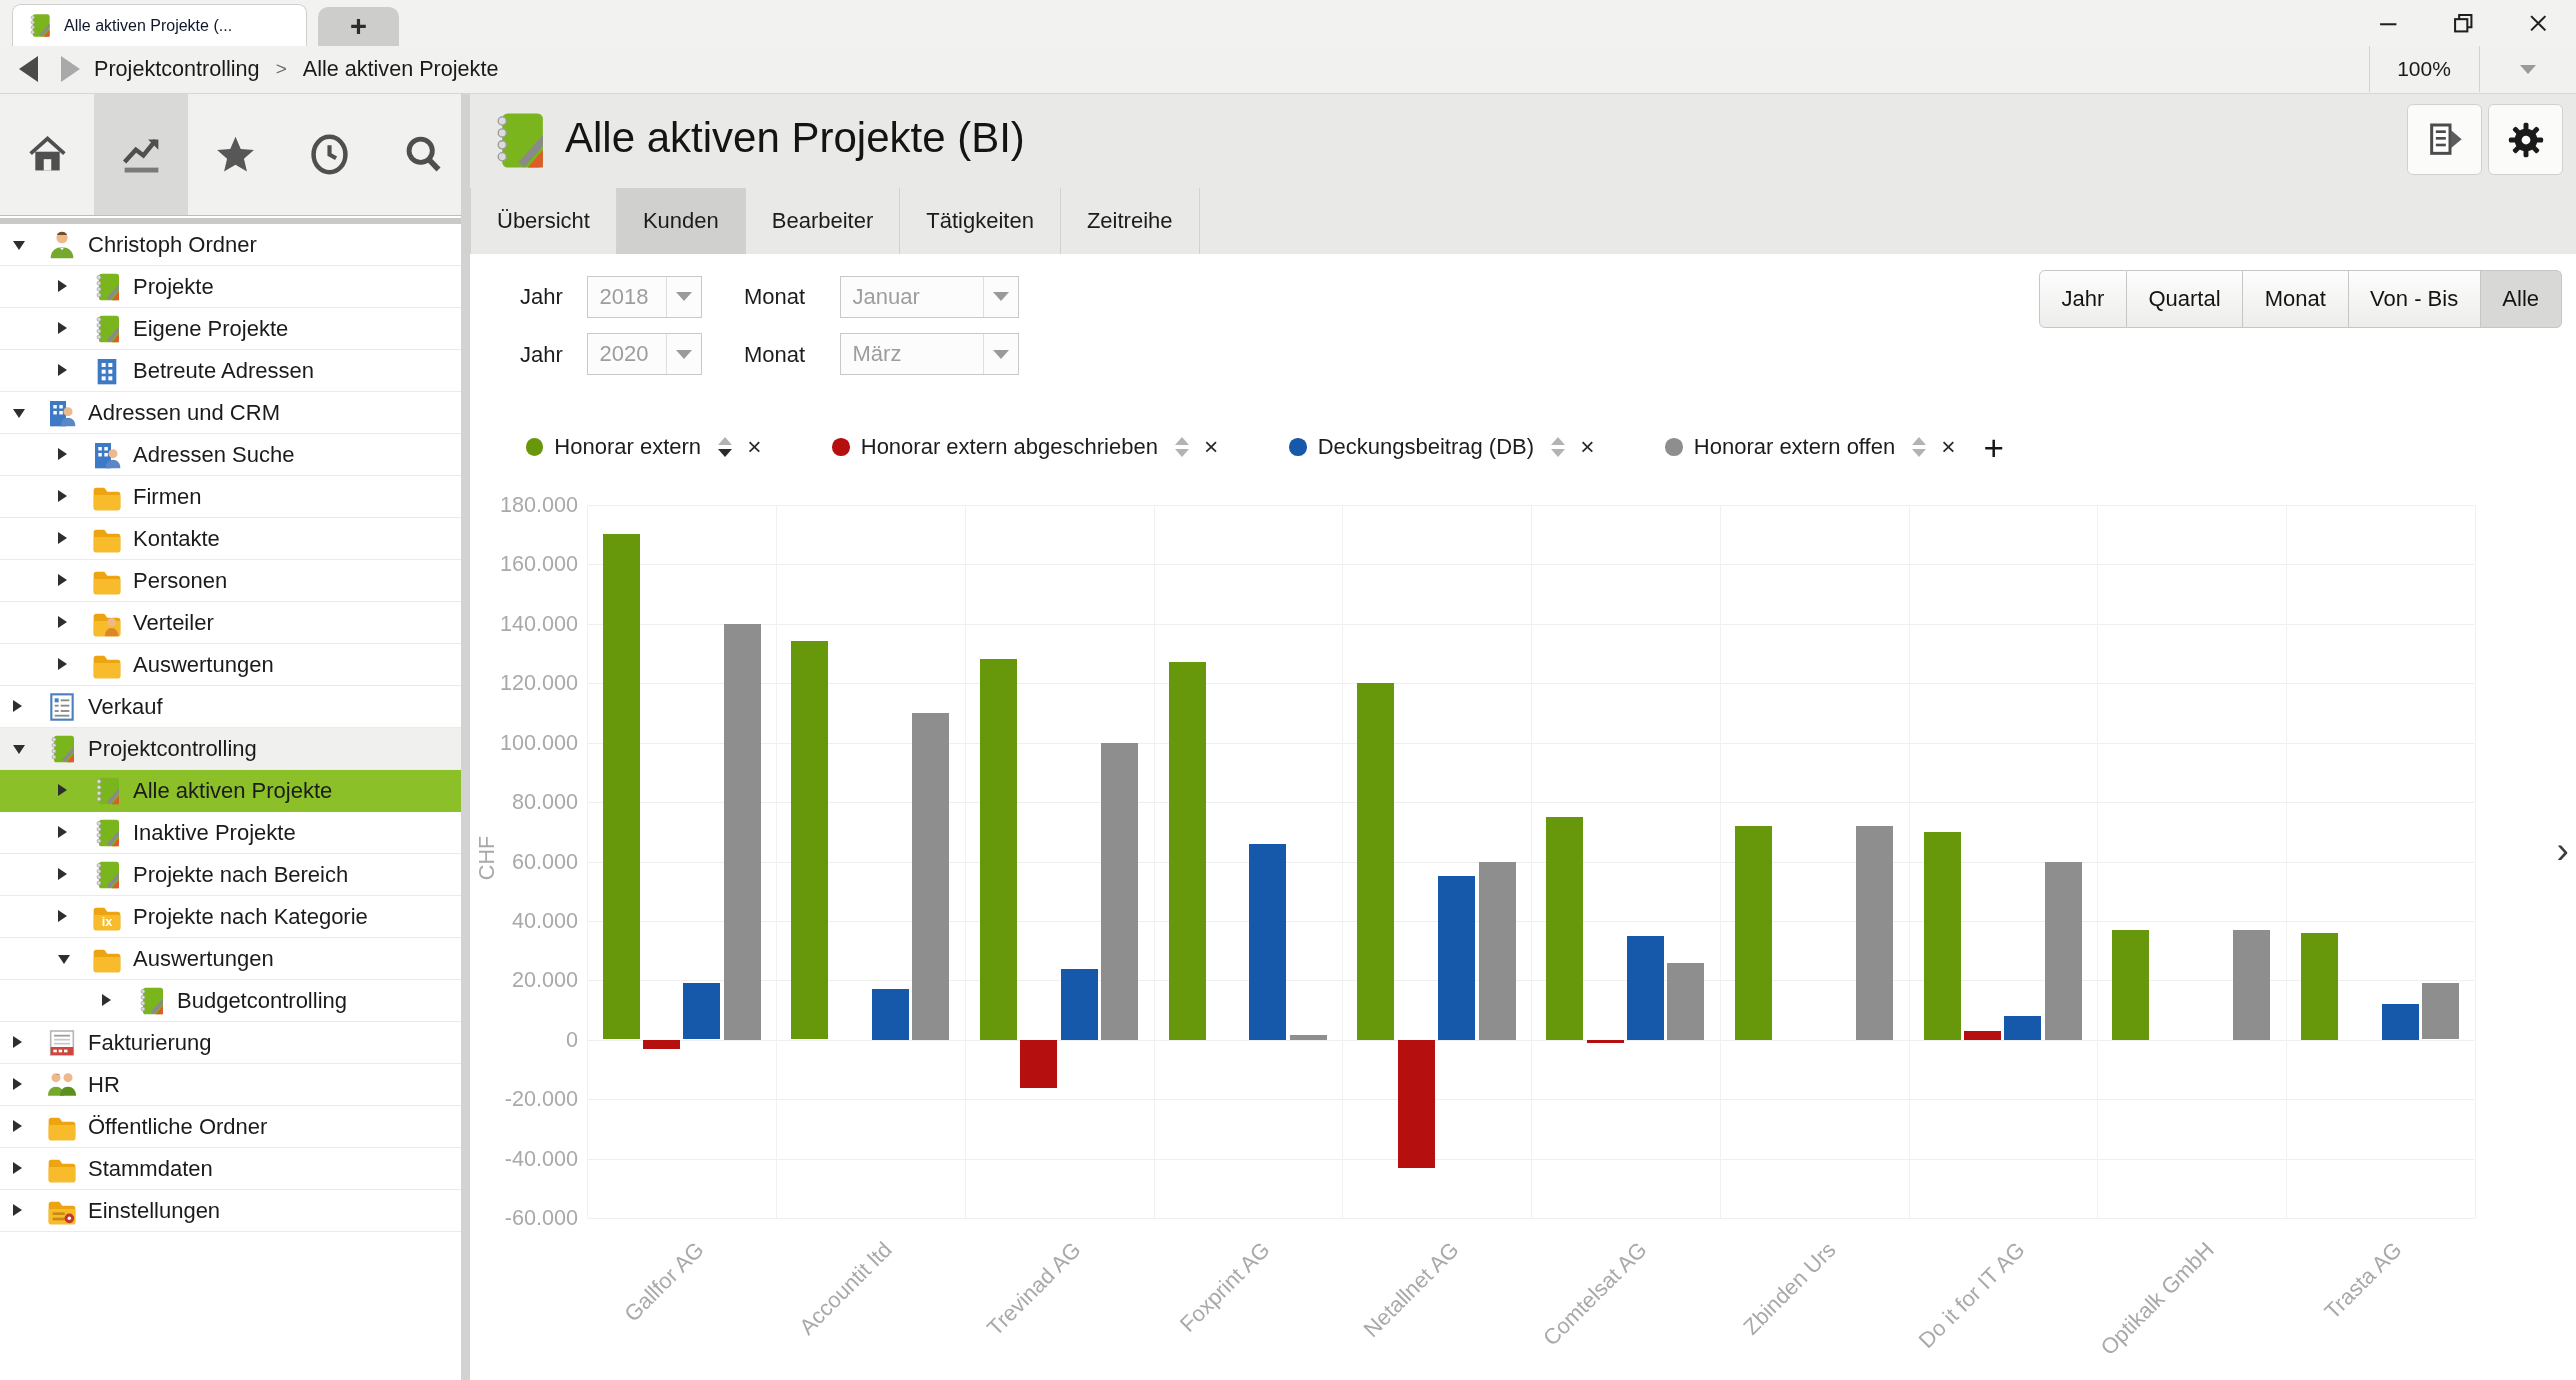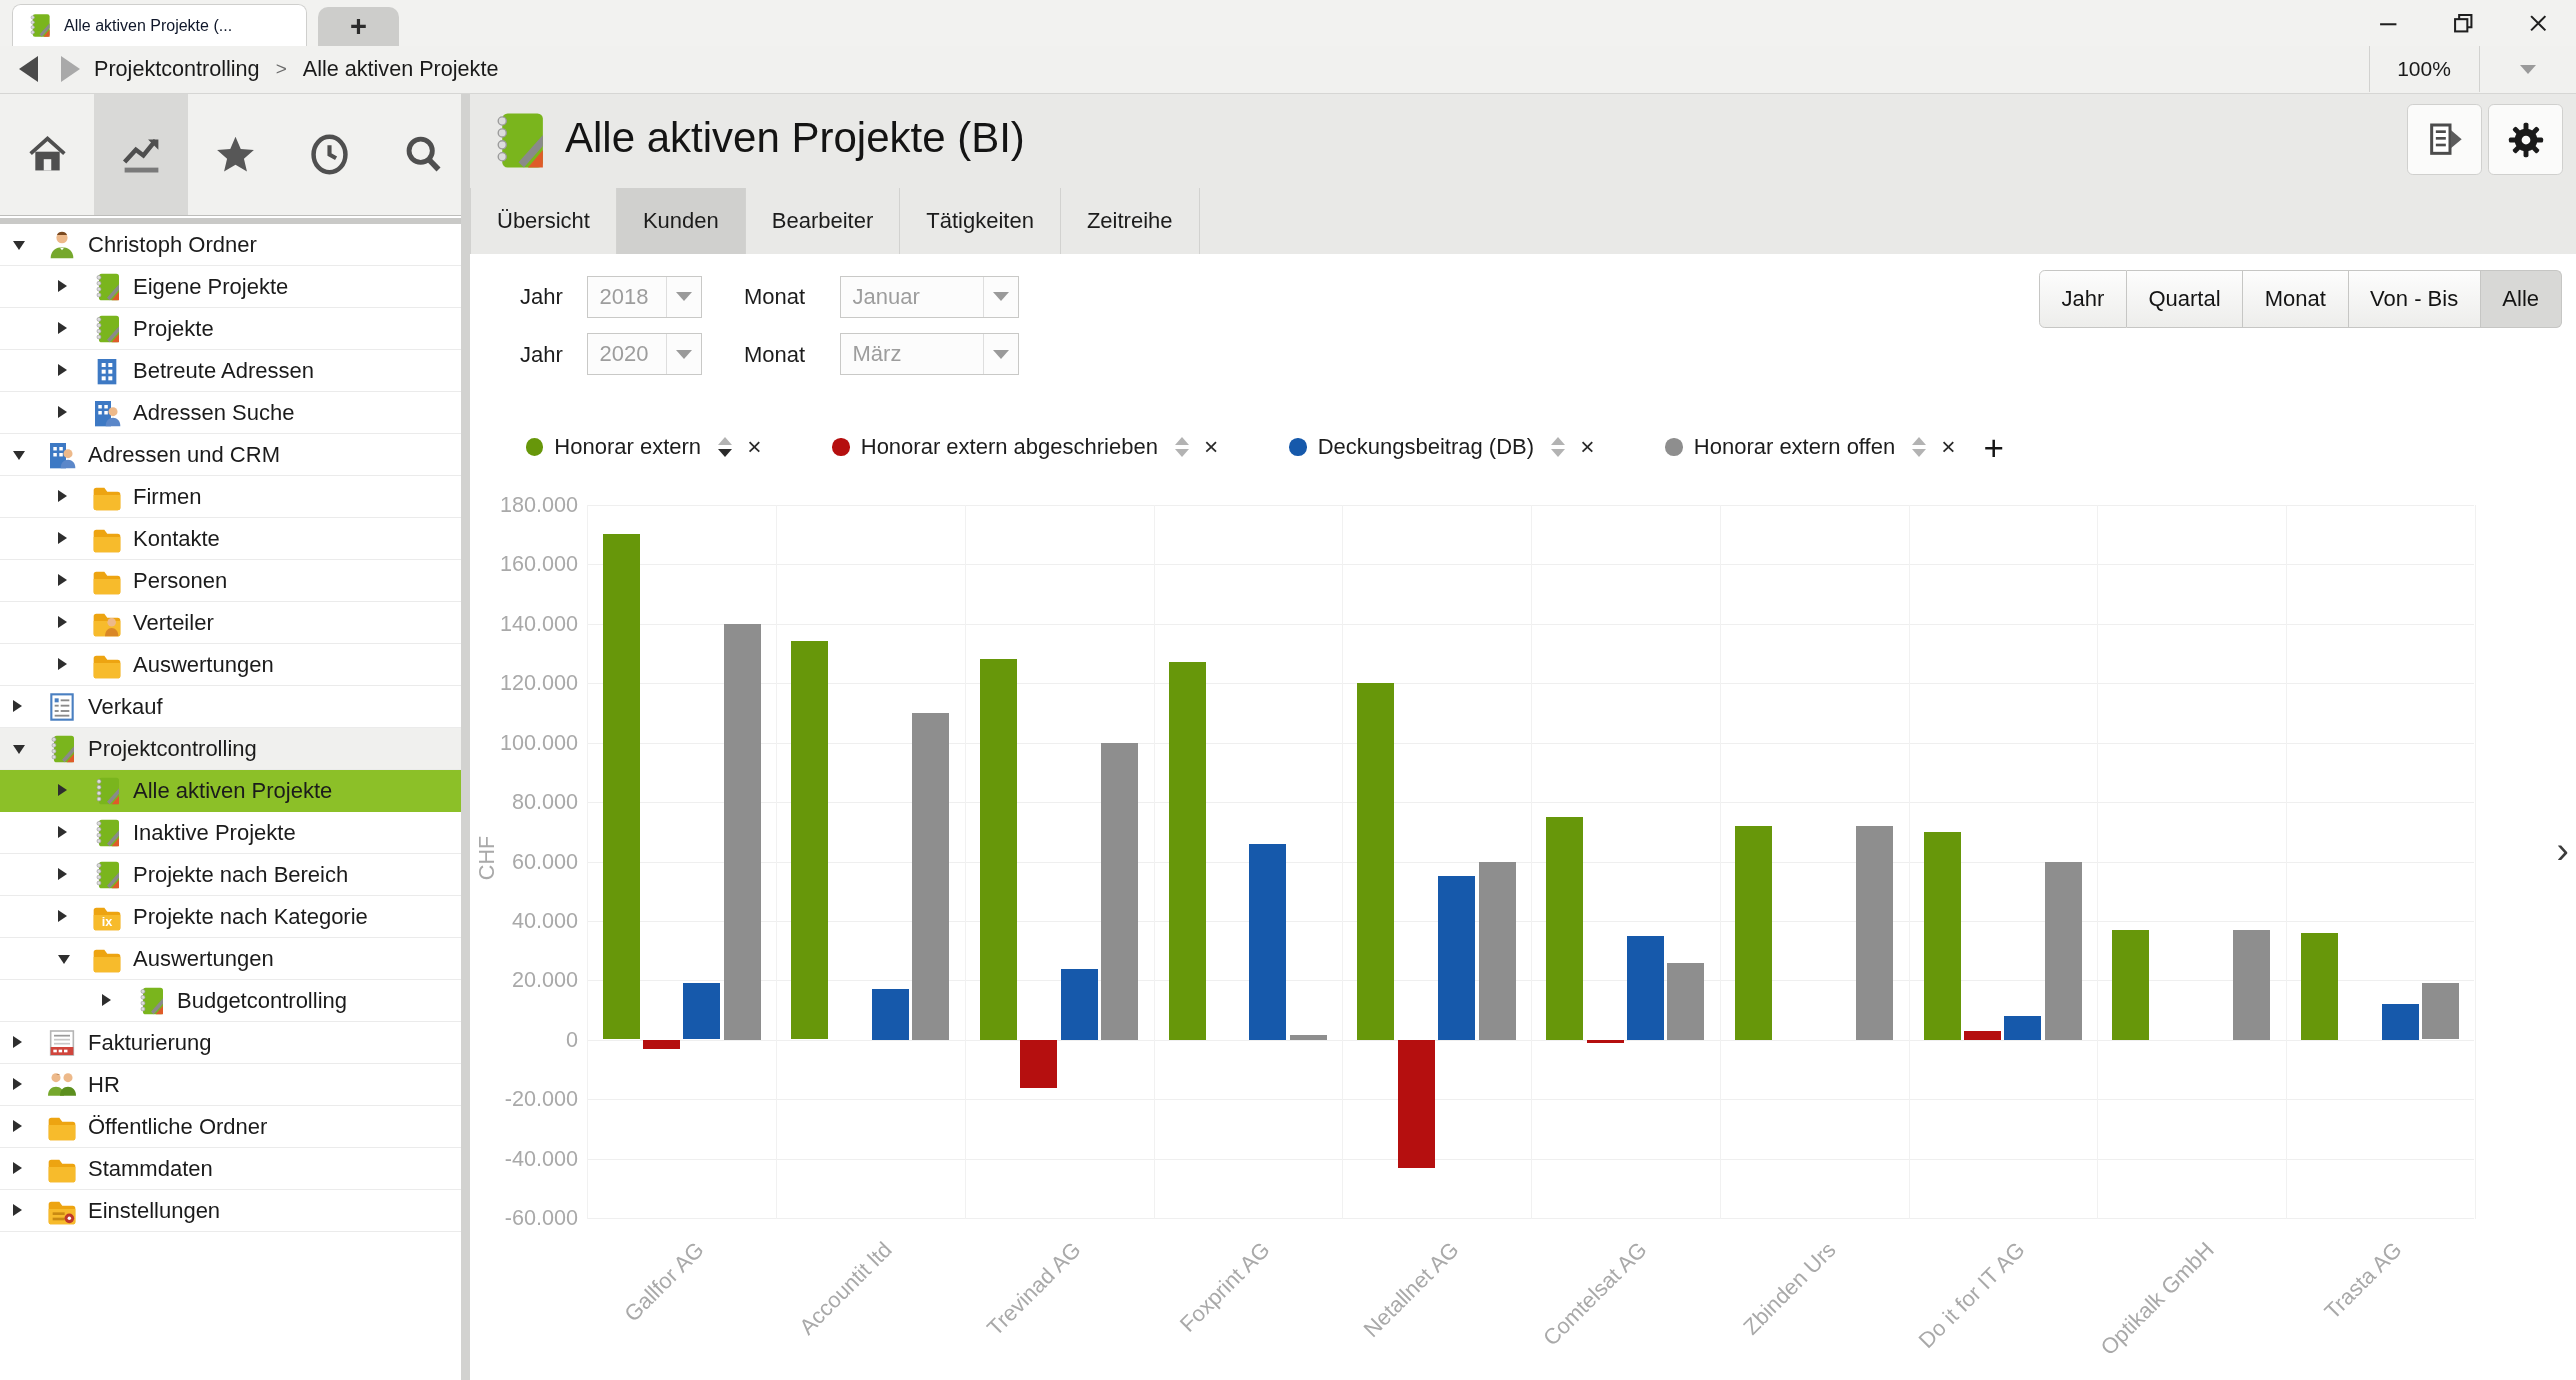--- a/index.html
+++ b/index.html
@@ -249,81 +249,81 @@
             <svg width="32" height="32" viewBox="0 0 24 24">
               <rect x="6" y="2" width="15" height="20" rx="2" fill="#7ab51d"></rect>
               <circle cx="6" cy="4.8" r="1.5" fill="#dcdcdc" stroke="#9a9a9a" stroke-width="0.5"></circle>
               <circle cx="6" cy="9.2" r="1.5" fill="#dcdcdc" stroke="#9a9a9a" stroke-width="0.5"></circle>
               <circle cx="6" cy="13.6" r="1.5" fill="#dcdcdc" stroke="#9a9a9a" stroke-width="0.5"></circle>
               <circle cx="6" cy="18" r="1.5" fill="#dcdcdc" stroke="#9a9a9a" stroke-width="0.5"></circle>
               <path d="M14 22 L21 14 L21 10 L12 20 Z" fill="#8a8a8a"></path>
               <path d="M15.5 22 L21 22 L21 15.5 Z" fill="#df5b29"></path>
             </svg>
           </span>
-          <span class="t-label" style="left: 133px;">Eigene Projekte</span>
+          <span class="t-label" style="left: 133px;">Projekte</span>
         </div>
         <div class="tree-row">
           <span class="expander closed" style="left: 58px; top: 14.4px;"></span>
           <span class="t-icon" style="left: 91px;">
             <svg width="32" height="32" viewBox="0 0 24 24">
               <rect x="6" y="2" width="15" height="20" rx="2" fill="#7ab51d"></rect>
               <circle cx="6" cy="4.8" r="1.5" fill="#dcdcdc" stroke="#9a9a9a" stroke-width="0.5"></circle>
               <circle cx="6" cy="9.2" r="1.5" fill="#dcdcdc" stroke="#9a9a9a" stroke-width="0.5"></circle>
               <circle cx="6" cy="13.6" r="1.5" fill="#dcdcdc" stroke="#9a9a9a" stroke-width="0.5"></circle>
               <circle cx="6" cy="18" r="1.5" fill="#dcdcdc" stroke="#9a9a9a" stroke-width="0.5"></circle>
               <path d="M14 22 L21 14 L21 10 L12 20 Z" fill="#8a8a8a"></path>
               <path d="M15.5 22 L21 22 L21 15.5 Z" fill="#df5b29"></path>
             </svg>
           </span>
-          <span class="t-label" style="left: 133px;">Projekte</span>
+          <span class="t-label" style="left: 133px;">Eigene Projekte</span>
         </div>
         <div class="tree-row">
           <span class="expander closed" style="left: 58px; top: 14.4px;"></span>
           <span class="t-icon" style="left: 91px;">
             <svg width="32" height="32" viewBox="0 0 24 24">
               <rect x="5" y="3" width="14" height="19" fill="#3d79c4"></rect>
               <rect x="8" y="6" width="3" height="3" fill="#fff"></rect>
               <rect x="13" y="6" width="3" height="3" fill="#fff"></rect>
               <rect x="8" y="11" width="3" height="3" fill="#fff"></rect>
               <rect x="13" y="11" width="3" height="3" fill="#fff"></rect>
               <rect x="8" y="16" width="3" height="3" fill="#fff"></rect>
               <rect x="13" y="16" width="3" height="3" fill="#fff"></rect>
             </svg>
           </span>
           <span class="t-label" style="left: 133px;">Betreute Adressen</span>
         </div>
         <div class="tree-row">
-          <span class="expander closed" style="left: 58px; top: 14.4px;"></span>
-          <span class="t-icon" style="left: 91px;">
+          <span class="expander open" style="left: 13px; top: 16.6px;"></span>
+          <span class="t-icon" style="left: 46px;">
             <svg width="32" height="32" viewBox="0 0 24 24">
               <rect x="3" y="3" width="12" height="19" fill="#3d79c4"></rect>
               <rect x="5.5" y="6" width="2.6" height="2.6" fill="#fff"></rect>
               <rect x="10" y="6" width="2.6" height="2.6" fill="#fff"></rect>
               <rect x="5.5" y="10.5" width="2.6" height="2.6" fill="#fff"></rect>
               <rect x="10" y="10.5" width="2.6" height="2.6" fill="#fff"></rect>
               <circle cx="16.5" cy="11" r="3.4" fill="#edb98a"></circle>
               <path d="M11 22 c0-4.2 2.5-6.4 5.5-6.4 s5.5 2.2 5.5 6.4 z" fill="#5b87c9"></path>
             </svg>
           </span>
-          <span class="t-label" style="left: 133px;">Adressen Suche</span>
-        </div>
-        <div class="tree-row">
-          <span class="expander open" style="left: 13px; top: 16.6px;"></span>
-          <span class="t-icon" style="left: 46px;">
+          <span class="t-label" style="left: 88px;">Adressen und CRM</span>
+        </div>
+        <div class="tree-row">
+          <span class="expander closed" style="left: 58px; top: 14.4px;"></span>
+          <span class="t-icon" style="left: 91px;">
             <svg width="32" height="32" viewBox="0 0 24 24">
               <rect x="3" y="3" width="12" height="19" fill="#3d79c4"></rect>
               <rect x="5.5" y="6" width="2.6" height="2.6" fill="#fff"></rect>
               <rect x="10" y="6" width="2.6" height="2.6" fill="#fff"></rect>
               <rect x="5.5" y="10.5" width="2.6" height="2.6" fill="#fff"></rect>
               <rect x="10" y="10.5" width="2.6" height="2.6" fill="#fff"></rect>
               <circle cx="16.5" cy="11" r="3.4" fill="#edb98a"></circle>
               <path d="M11 22 c0-4.2 2.5-6.4 5.5-6.4 s5.5 2.2 5.5 6.4 z" fill="#5b87c9"></path>
             </svg>
           </span>
-          <span class="t-label" style="left: 88px;">Adressen und CRM</span>
+          <span class="t-label" style="left: 133px;">Adressen Suche</span>
         </div>
         <div class="tree-row">
           <span class="expander closed" style="left: 58px; top: 14.4px;"></span>
           <span class="t-icon" style="left: 91px;">
             <svg width="32" height="32" viewBox="0 0 24 24">
               <path d="M2 7 a2 2 0 0 1 2-2 h6 l2.2 3 H20 a2 2 0 0 1 2 2 v10 a2 2 0 0 1 -2 2 H4 a2 2 0 0 1 -2-2 z" fill="#eda411"></path>
               <path d="M2 10.5 h20 V20 a2 2 0 0 1 -2 2 H4 a2 2 0 0 1 -2-2 z" fill="#f7bb2c"></path>
             </svg>
           </span>
           <span class="t-label" style="left: 133px;">Firmen</span>

